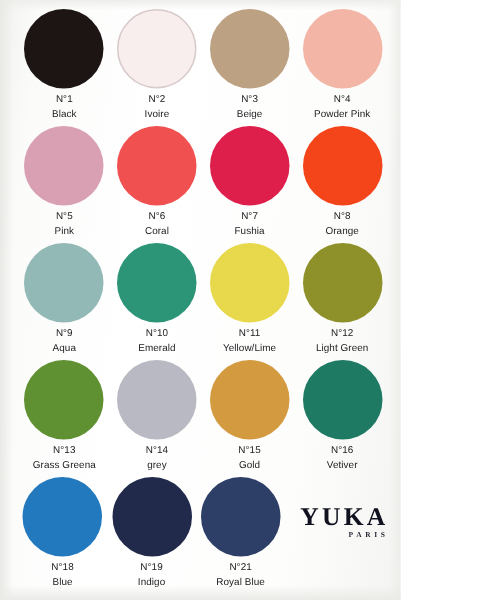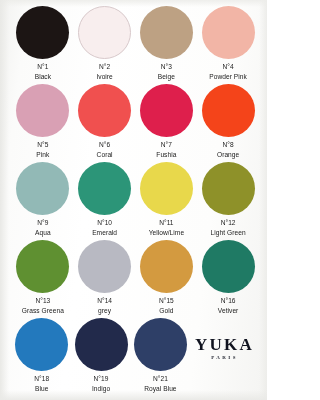--- a/index.html
+++ b/index.html
@@ -103,21 +103,21 @@
   .swatch-name {
     display: block;
     white-space: nowrap;
   }
 
   
   .brand-cell {
     width: 72px;
     display: flex;
     flex-direction: column;
-    align-items: center;
+    align-items: flex-end;
     justify-content: flex-start;
     padding-top: 18px;
     box-sizing: border-box;
   }
 
   #brand-name {
     font-family: "Liberation Serif", serif;
     font-size: 17px;
     font-weight: bold;
     letter-spacing: 2.2px;

